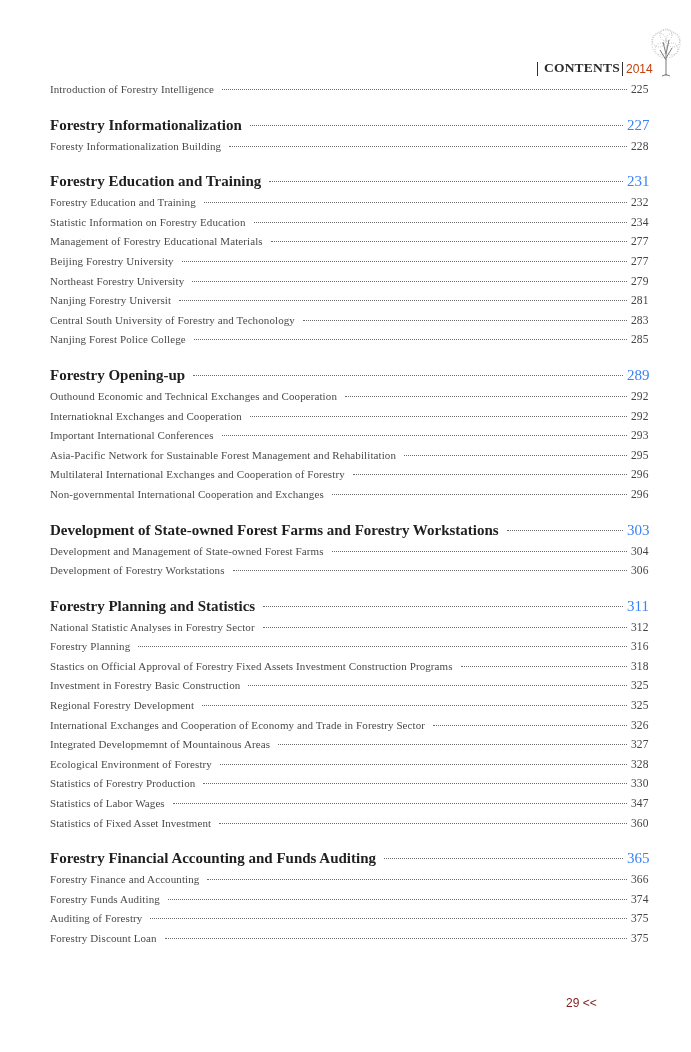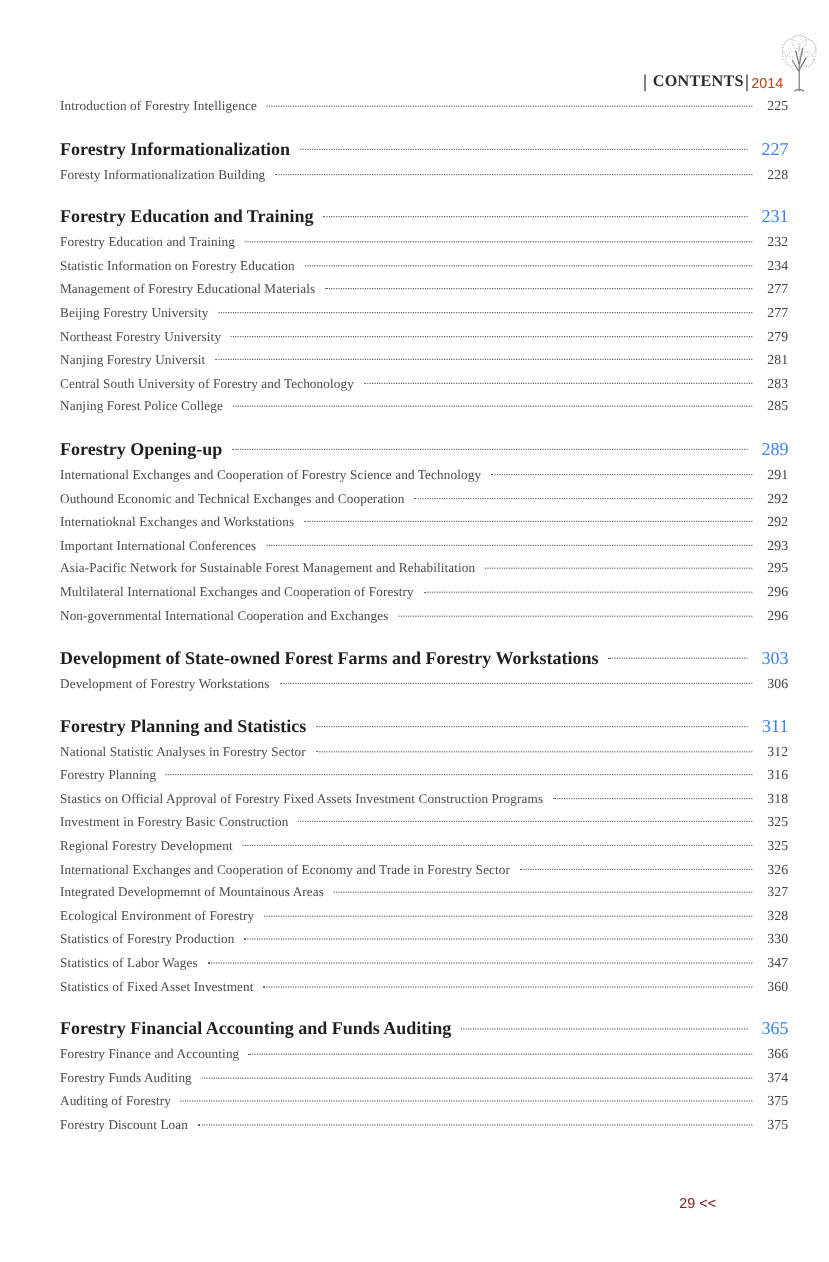--- a/index.html
+++ b/index.html
@@ -75,21 +75,21 @@
       flex: 1 1 auto;
       overflow: hidden;
       margin: 0 4px 0 8px;
       border-bottom: 1.4px dotted #6a6a6a;
       height: 0;
       position: relative;
       top: -3px;
     }
     .row .page {
       flex: 0 0 auto;
-      text-align: right;
+      text-align: left;
     }
     .entry {
       height: 19.6px;
       font-size: 11px;
       color: #4a4a4a;
       letter-spacing: 0.1px;
     }
     .entry .page {
       font-size: 11.5px;
       color: #444;
@@ -212,31 +212,26 @@
     <span class="leader"></span>
     <span class="page">285</span>
   </div>
 
   <div class="row section-head">
     <span class="title">Forestry Opening-up</span>
     <span class="leader"></span>
     <span class="page">289</span>
   </div>
   <div class="row entry">
-    <span class="title">International Exchanges and Cooperation of Forestry Science and Technology</span>
-    <span class="leader"></span>
-    <span class="page">291</span>
-  </div>
-  <div class="row entry">
     <span class="title">Outhound Economic and Technical Exchanges and Cooperation</span>
     <span class="leader"></span>
     <span class="page">292</span>
   </div>
   <div class="row entry">
-    <span class="title">Internatioknal Exchanges and Workstations</span>
+    <span class="title">Internatioknal Exchanges and Cooperation</span>
     <span class="leader"></span>
     <span class="page">292</span>
   </div>
   <div class="row entry">
     <span class="title">Important International Conferences</span>
     <span class="leader"></span>
     <span class="page">293</span>
   </div>
   <div class="row entry">
     <span class="title">Asia-Pacific Network for Sustainable Forest Management and Rehabilitation</span>
@@ -253,20 +248,25 @@
     <span class="leader"></span>
     <span class="page">296</span>
   </div>
 
   <div class="row section-head">
     <span class="title">Development of State-owned Forest Farms and Forestry Workstations</span>
     <span class="leader"></span>
     <span class="page">303</span>
   </div>
   <div class="row entry">
+    <span class="title">Development and Management of State-owned Forest Farms</span>
+    <span class="leader"></span>
+    <span class="page">304</span>
+  </div>
+  <div class="row entry">
     <span class="title">Development of Forestry Workstations</span>
     <span class="leader"></span>
     <span class="page">306</span>
   </div>
 
   <div class="row section-head">
     <span class="title">Forestry Planning and Statistics</span>
     <span class="leader"></span>
     <span class="page">311</span>
   </div>

